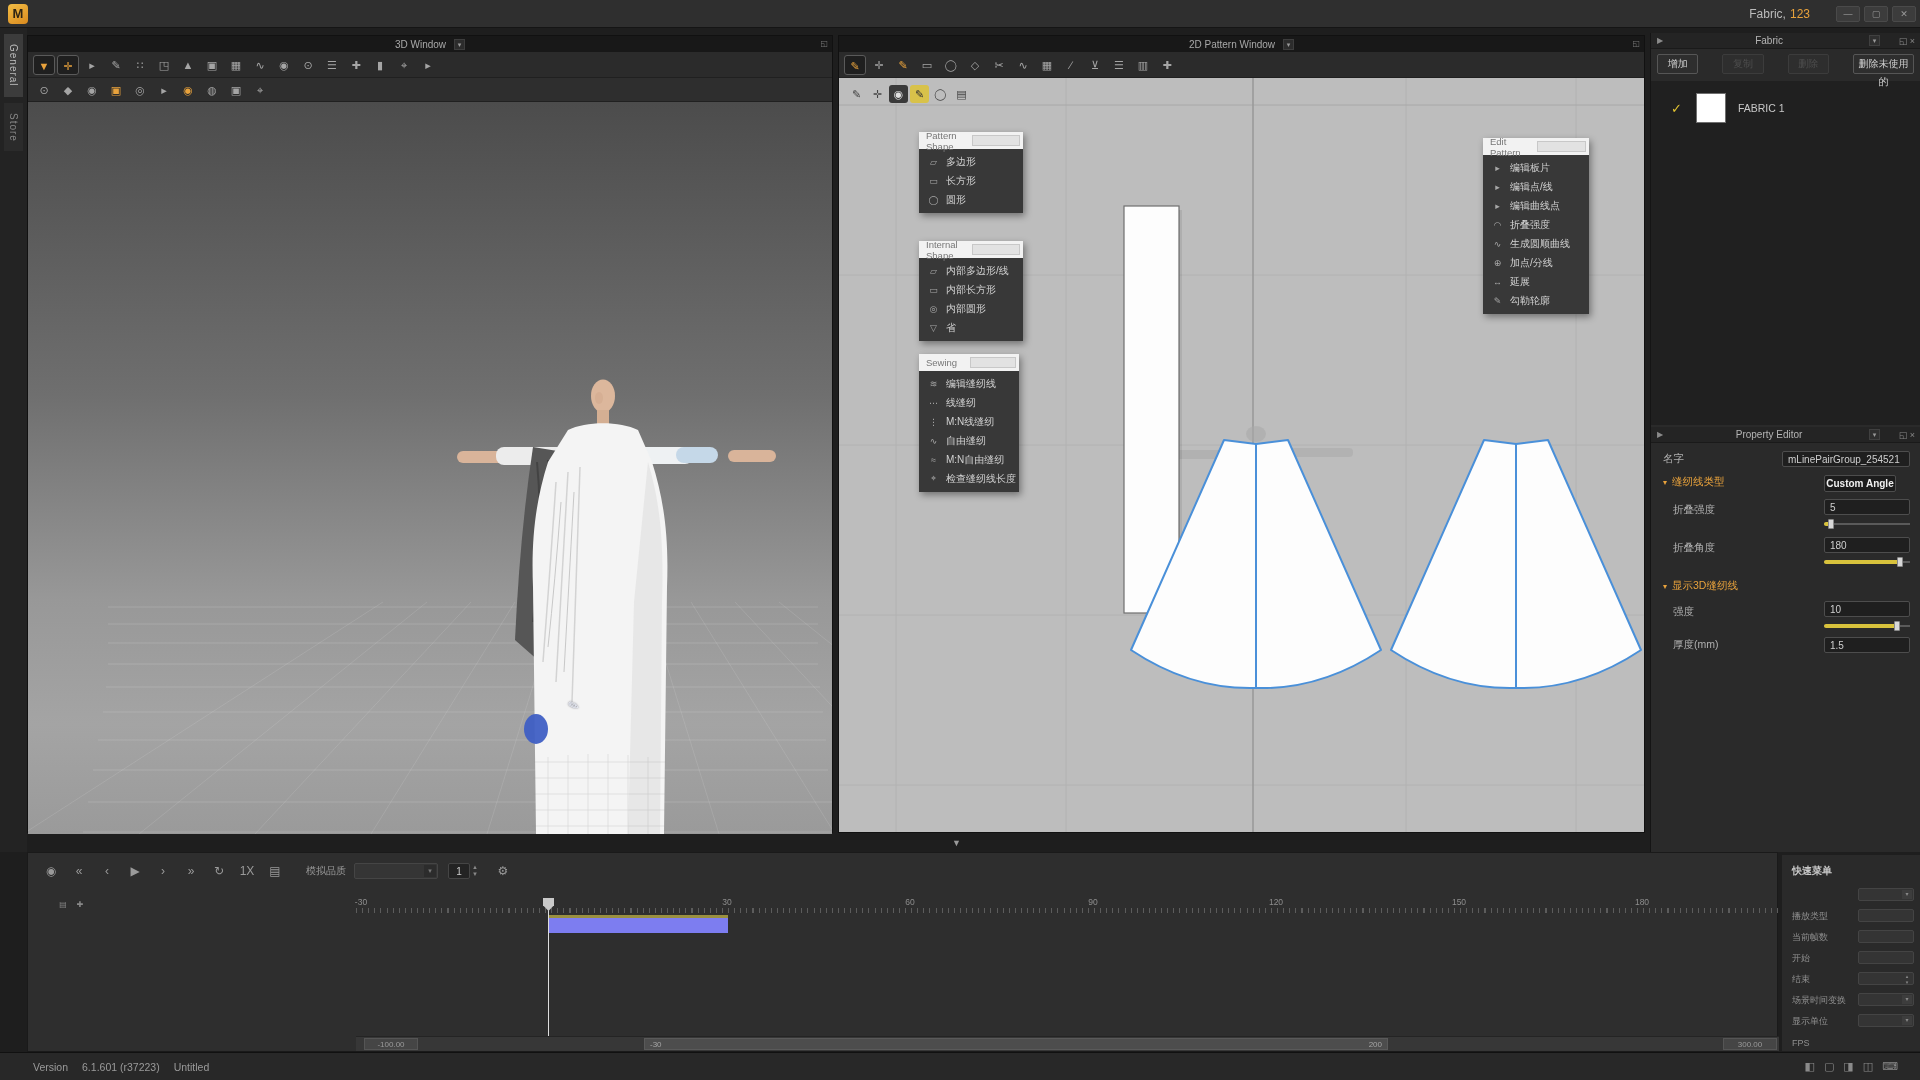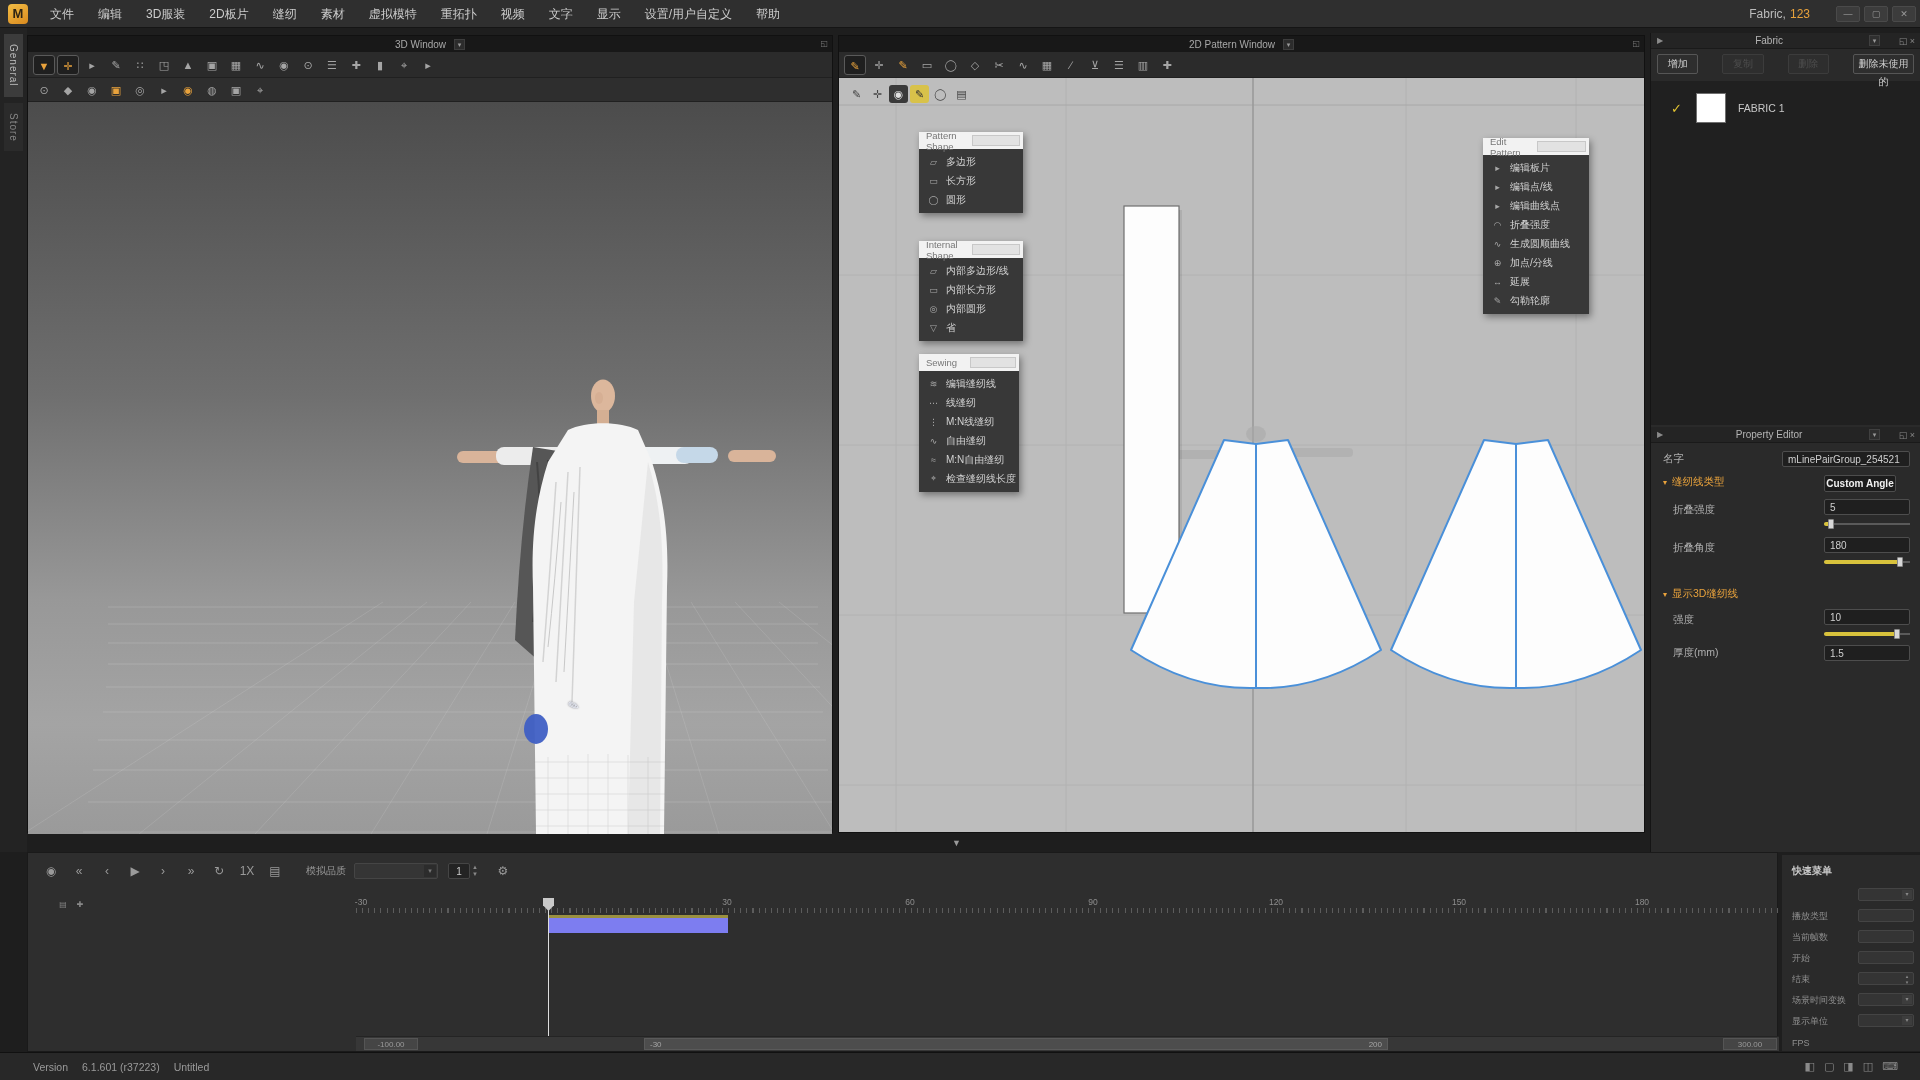--- a/index.html
+++ b/index.html
@@ -162,35 +162,20 @@
     display:flex;align-items:center;}
   #statusbar .stext{color:#9a9a9a;font-size:10.5px;}
   #status-icons{margin-left:auto;margin-right:22px;display:flex;}
   .sicon{color:#8a8a8a;font-size:11px;margin-left:9px;}
 </style>
 </head>
 <body>
 
 <div class="abs" id="menubar">
   <div id="logo">M</div>
-  <div id="menu-items" style="display:flex;">
-      <span class="mitem">文件</span>
-      <span class="mitem">编辑</span>
-      <span class="mitem">3D服装</span>
-      <span class="mitem">2D板片</span>
-      <span class="mitem">缝纫</span>
-      <span class="mitem">素材</span>
-      <span class="mitem">虚拟模特</span>
-      <span class="mitem">重拓扑</span>
-      <span class="mitem">视频</span>
-      <span class="mitem">文字</span>
-      <span class="mitem">显示</span>
-      <span class="mitem">设置/用户自定义</span>
-      <span class="mitem">帮助</span>
-    </div>
   <div id="menubar-right">
     <span id="greeting">Fabric,</span>
     <span id="username">123</span>
     <span class="winbtn">—</span>
     <span class="winbtn">▢</span>
     <span class="winbtn">✕</span>
   </div>
 </div>
 
 <div class="abs" id="tabstrip">
@@ -507,21 +492,21 @@
       <span class="plab" style="padding-left:10px;margin-top:4px;">折叠角度</span>
       <span class="ctrlcol">
         <span class="pinput" style="display:block;">180</span>
         <span class="slider" style="display:block;">
           <span class="track"></span>
             <span class="fill" style="width: 88%;"></span>
             <span class="knob" style="left: 88%;"></span>
         </span>
       </span>
     </div>
-    <div class="sect" style="margin-top:20px;">
+    <div class="sect" style="margin-top:12px;">
       <span class="tri">▾</span><span>显示3D缝纫线</span>
     </div>
     <div class="prow" style="align-items:flex-start;margin-top:8px;">
       <span class="plab" style="padding-left:10px;margin-top:4px;">强度</span>
       <span class="ctrlcol">
         <span class="pinput" style="display:block;">10</span>
         <span class="slider" style="display:block;">
           <span class="track"></span>
             <span class="fill" style="width: 85%;"></span>
             <span class="knob" style="left: 85%;"></span>

